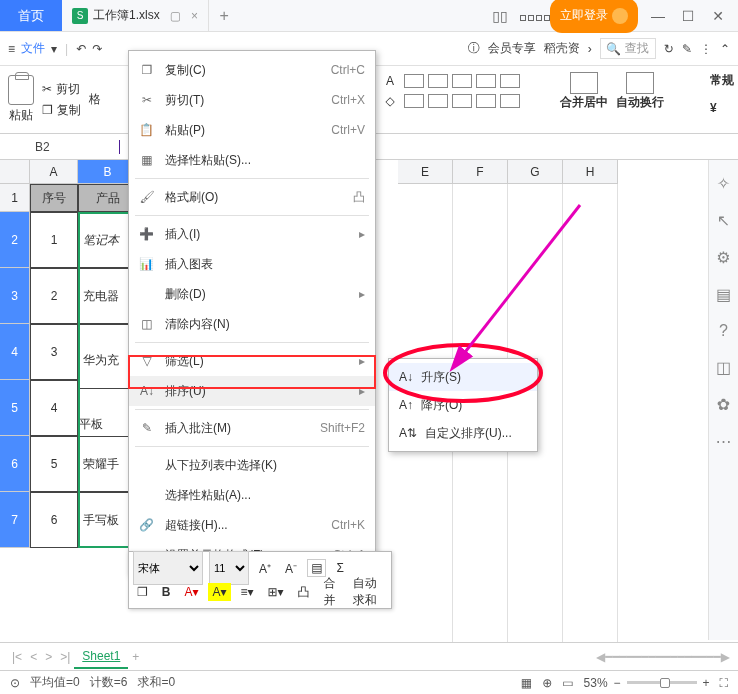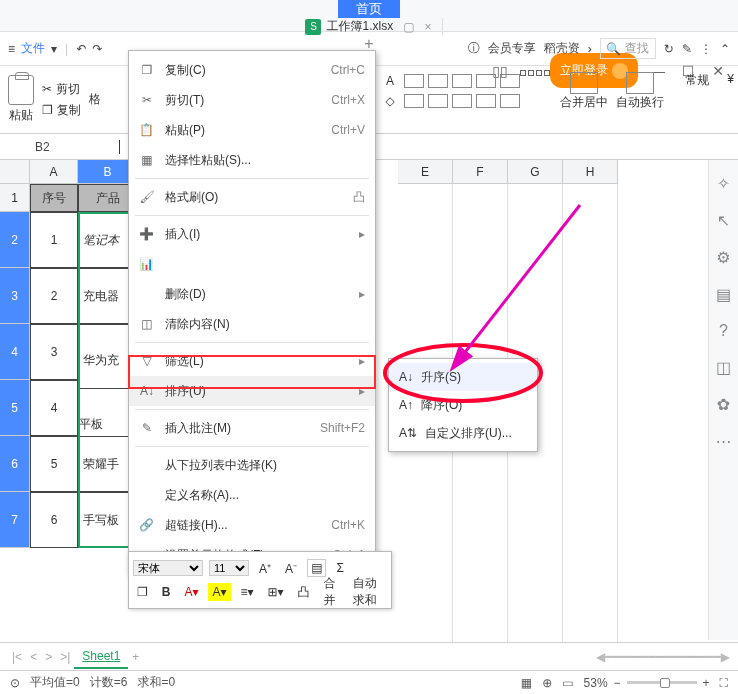--- a/index.html
+++ b/index.html
@@ -1,18 +1,18 @@
 <!DOCTYPE html>
 <html><head>
 <meta charset="utf-8">
 <style>
   * { box-sizing: border-box; font-family: "Microsoft YaHei", sans-serif; }
   body { margin:0; background:#fff; width:738px; height:694px; overflow:hidden; position:relative; font-size:12px; color:#333;}
   
-  .titlebar { height:32px; background:#f7f8fa; display:flex; align-items:center; border-bottom:1px solid #e0e0e0;flex-direction:column;}
+  .titlebar { height:32px; background:#f7f8fa; display:flex; align-items:center; border-bottom:1px solid #e0e0e0;}
   .tab-home { background:#3a7dff; color:#fff; padding:0 18px; height:100%; display:flex; align-items:center; font-size:13px;}
   .file-tab { display:flex; align-items:center; padding:0 10px; height:100%; border-right:1px solid #e0e0e0;}
   .file-icon { width:16px; height:16px; background:#1ea362; color:#fff; font-size:10px; display:flex; align-items:center; justify-content:center; margin-right:5px; border-radius:2px;}
   .tabclose { margin-left:10px; color:#999;}
   .plus-tab { width:30px; display:flex; align-items:center; justify-content:center; color:#888; font-size:16px;}
   .title-right { margin-left:auto; display:flex; align-items:center; gap:10px; padding-right:10px;}
   .login-btn { background:#ff8a00; color:#fff; border-radius:12px; padding:9px 10px; display:flex; align-items:center; gap:4px; font-size:12px;}
   .avatar { width:16px; height:16px; border-radius:50%; background:#ffb84d;}
   .winbtn { color:#666; font-size:14px; width:20px; text-align:center;}
   .grid-icon { display:inline-flex; gap:2px;}
@@ -77,21 +77,21 @@
   
   .submenu { position:absolute; left:388px; top:358px; width:150px; background:#fff; border:1px solid #b8b8b8; box-shadow:2px 2px 6px rgba(0,0,0,.25); padding:4px 0;}
   .sub-item { height:28px; display:flex; align-items:center; padding:0 10px; gap:8px;}
   .sub-item:first-child { background:#eef3ff;}
   
   svg.anno { position:absolute; left:378px; top:338px; pointer-events:none;}
   svg.arrow-anno { position:absolute; left:440px; top:200px; pointer-events:none;}
   
   .mini-tb { position:absolute; left:128px; top:551px; width:264px; background:#fff; border:1px solid #b8b8b8; box-shadow:1px 1px 4px rgba(0,0,0,.2); padding:4px;}
   .mini-tb .row { display:flex; align-items:center; gap:6px; height:24px;}
-  .mini-tb select, .mini-tb .drop { border:1px solid #ccc; height:16px; font-size:11px;}
+  .mini-tb select, .mini-tb .drop { border:1px solid #ccc; height:34px; font-size:11px;}
   .mini-tb .btn { border:1px solid transparent; padding:1px 3px; font-size:12px;}
 </style>
 </head>
 <body>
 
 <div class="titlebar">
   <div class="tab-home">首页</div>
   <div class="file-tab">
     <div class="file-icon">S</div>
     <span>工作簿1.xlsx</span>
@@ -160,31 +160,31 @@
     </div>
     <div class="align-grp">
       <span style="display:inline-block;width:20px;text-align:center;">◇</span>
       <span class="box-icon"></span>
       <span class="box-icon"></span>
       <span class="box-icon"></span>
       <span class="box-icon"></span>
       <span class="box-icon"></span>
     </div>
   </div>
-  <div style="position:absolute; left:560px; top:6px; display:flex; gap:8px; ">
+  <div style="position:absolute; left:560px; top:6px; display:flex; gap:8px; font-weight:bold;">
     <div style="display:flex; flex-direction:column; align-items:center;">
       <span class="box-icon" style="width:28px;height:22px;"></span>
       <span>合并居中</span>
     </div>
     <div style="display:flex; flex-direction:column; align-items:center;">
       <span class="box-icon" style="width:28px;height:22px;"></span>
       <span>自动换行</span>
     </div>
   </div>
-  <div style="position:absolute; right:4px; top:6px; display:flex; flex-direction:row; gap:18px;">
+  <div style="position:absolute; right:4px; top:6px; display:flex; flex-direction:column; gap:12px;font-weight:bold;">
     <span>常规</span>
     <span>¥</span>
   </div>
 </div>
 
 <div class="namebox-row">
   <div class="namebox">B2</div>
 </div>
 
 <div class="sheetwrap" style="left:0;">
@@ -272,20 +272,21 @@
       <span class="short">凸</span>
     </div>
   <div class="ctx-sep"></div>
   <div class="ctx-item">
       <span class="ico">➕</span>
       <span class="lbl">插入(I)</span>
       <span class="arrow">▸</span>
     </div>
   <div class="ctx-item">
       <span class="ico">📊</span>
+      <span class="lbl">插入图表</span>
     </div>
   <div class="ctx-item">
       <span class="ico"></span>
       <span class="lbl">删除(D)</span>
       <span class="arrow">▸</span>
     </div>
   <div class="ctx-item">
       <span class="ico">◫</span>
       <span class="lbl">清除内容(N)</span>
     </div>
@@ -306,21 +307,21 @@
       <span class="lbl">插入批注(M)</span>
       <span class="short">Shift+F2</span>
     </div>
   <div class="ctx-sep"></div>
   <div class="ctx-item">
       <span class="ico"></span>
       <span class="lbl">从下拉列表中选择(K)</span>
     </div>
   <div class="ctx-item">
       <span class="ico"></span>
-      <span class="lbl">定义名称(A)...</span>
+      <span class="lbl">选择性粘贴(A)...</span>
     </div>
   <div class="ctx-item">
       <span class="ico">🔗</span>
       <span class="lbl">超链接(H)...</span>
       <span class="short">Ctrl+K</span>
     </div>
   <div class="ctx-item">
       <span class="ico">▦</span>
       <span class="lbl">设置单元格格式(F)...</span>
       <span class="short">Ctrl+1</span>

